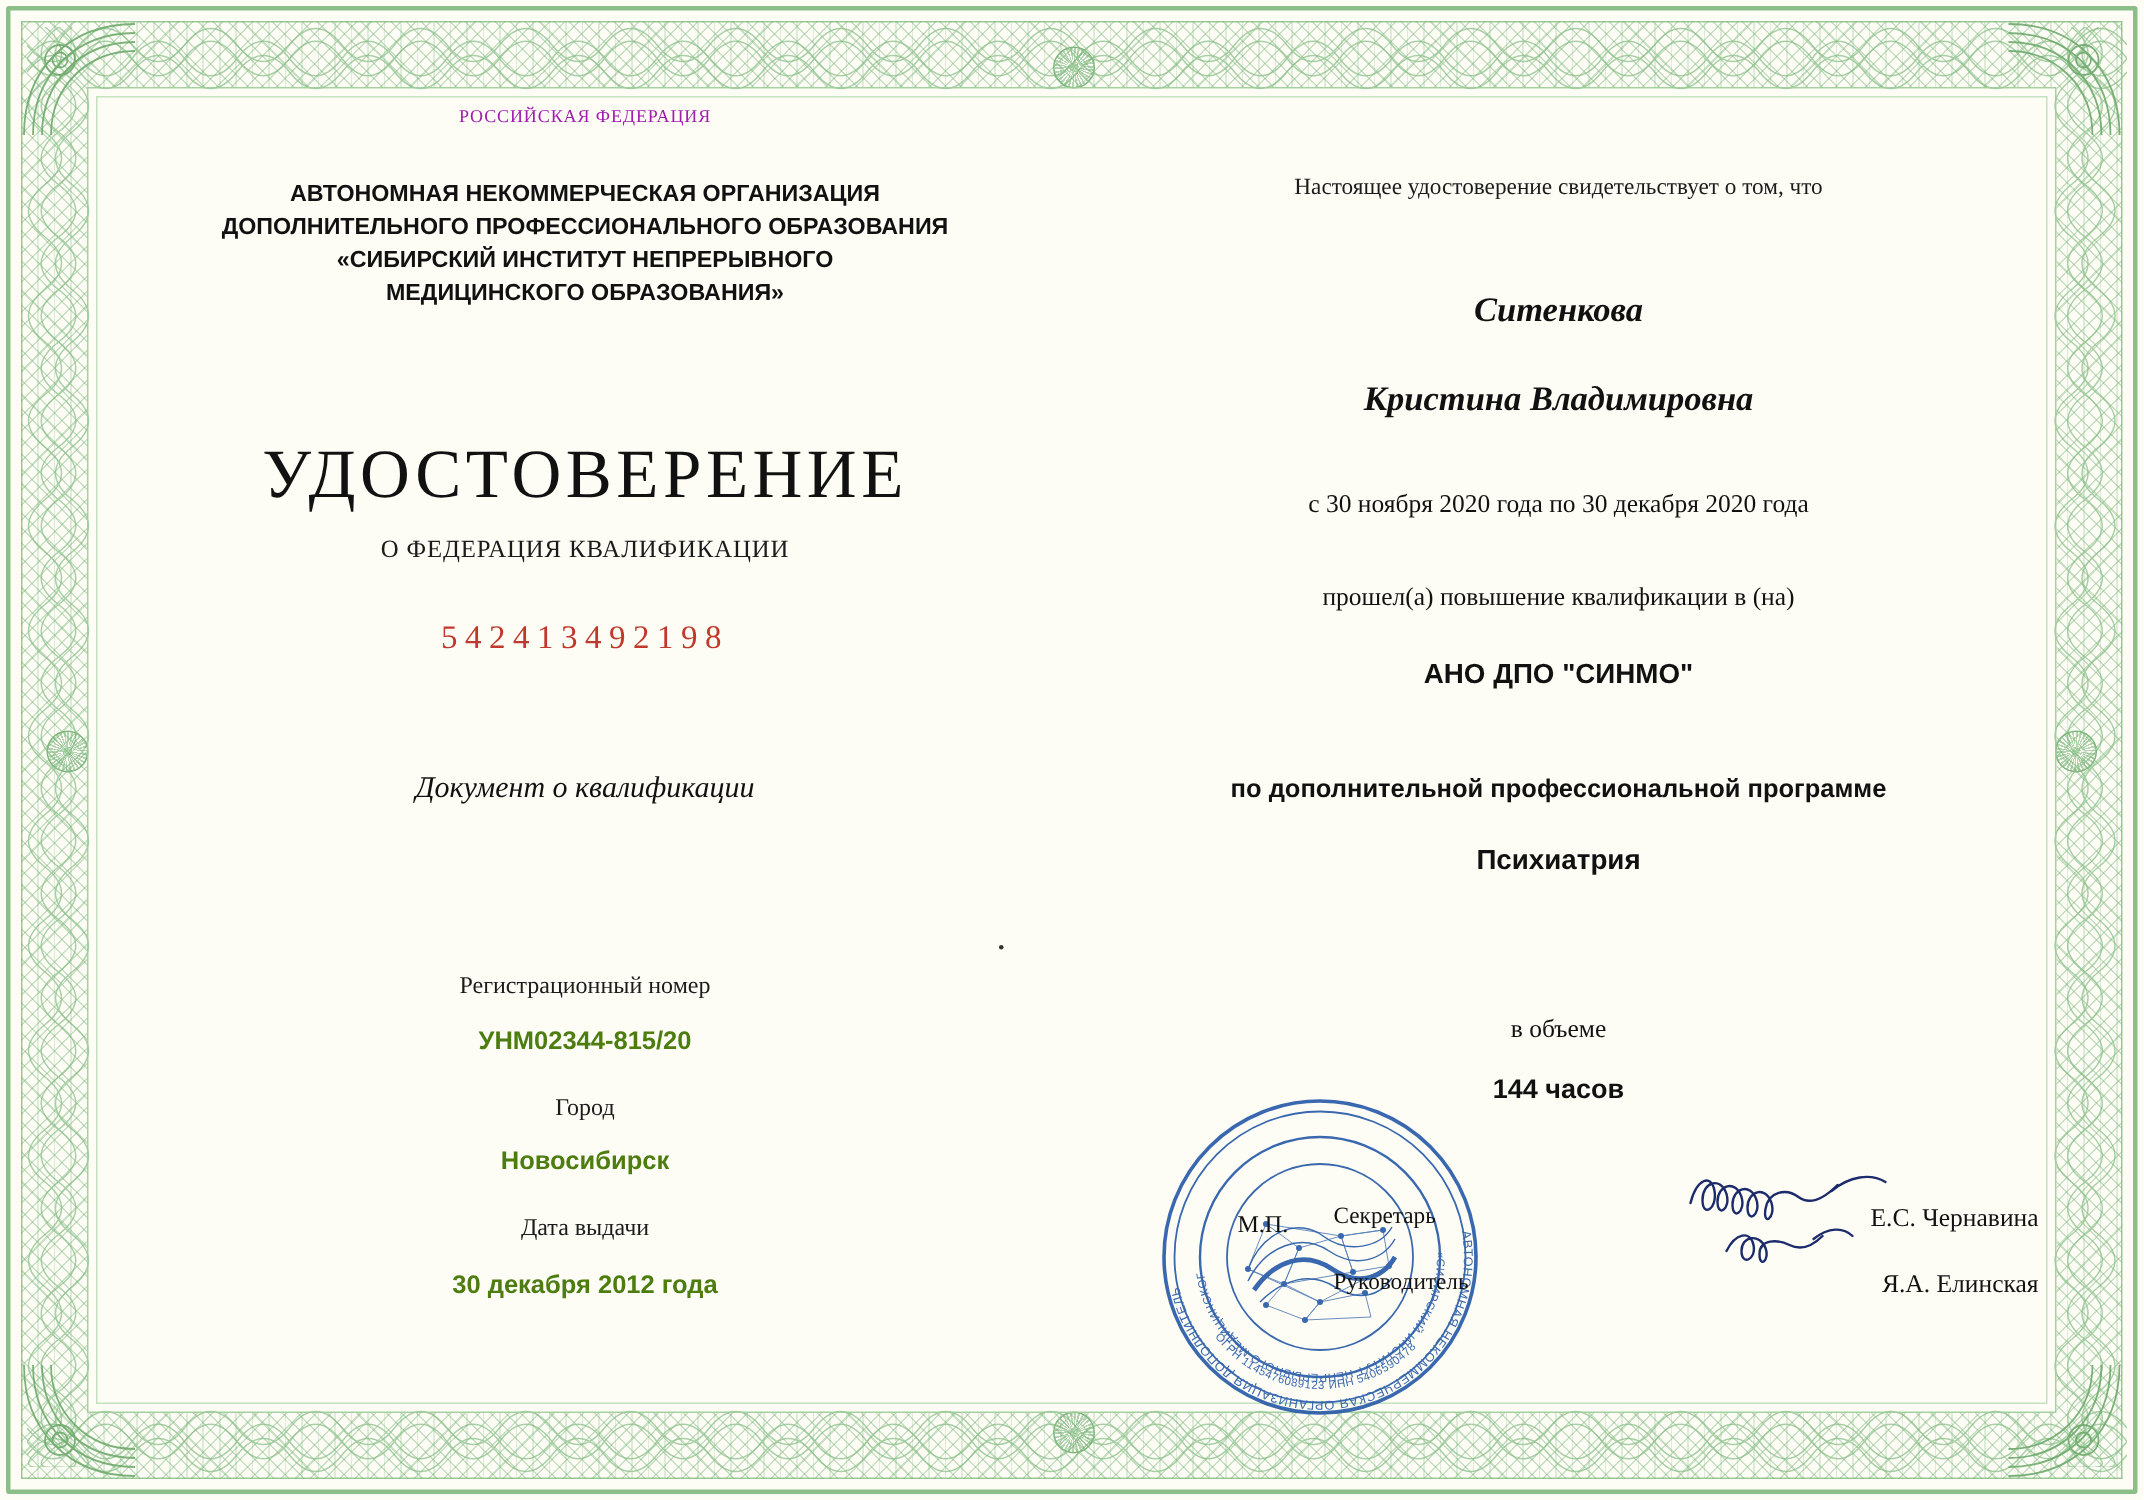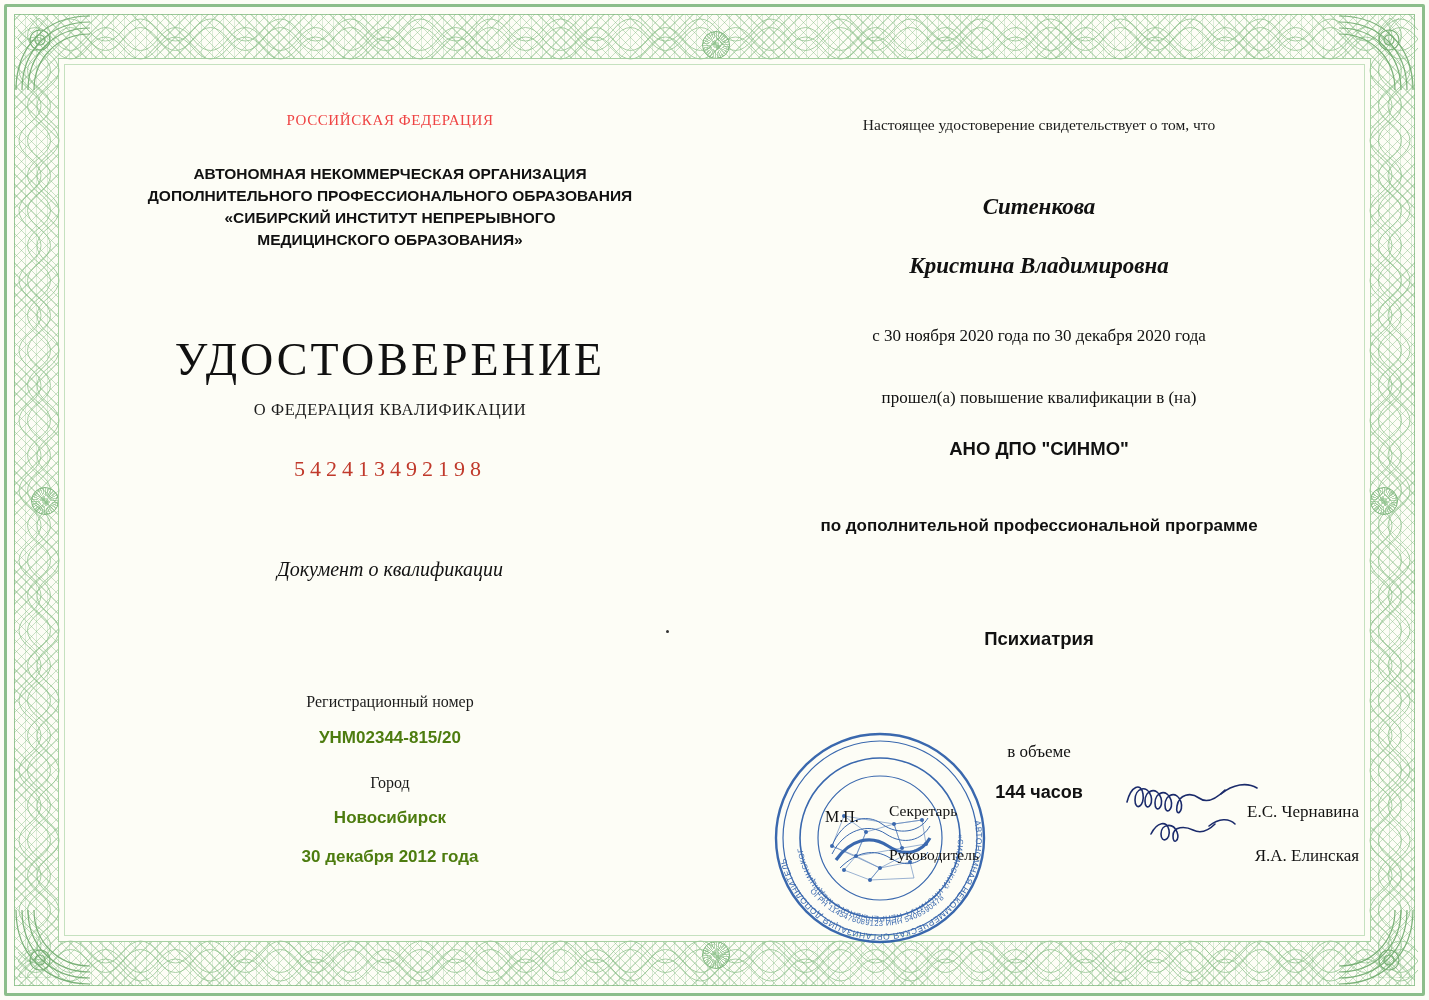--- a/index.html
+++ b/index.html
@@ -125,24 +125,23 @@
   }
   .col-right {
     position: absolute;
     right: 0;
     top: 0;
     width: 640px;
     text-align: center;
   }
 
   .country {
-    margin-top: 42px;
-    font-size: 15px;
+    font-size: 12px;
     letter-spacing: .6px;
-    color: #ef4444;
+    color: #a21caf;
   }
   .org {
     margin-top: 34px;
     font-family: "Liberation Sans", sans-serif;
     font-weight: bold;
     font-size: 15.5px;
     line-height: 1.42;
     color: #111;
   }
   .title {
@@ -236,21 +235,21 @@
     color: #111;
   }
   .program-label {
     margin-top: 56px;
     font-family: "Liberation Sans", sans-serif;
     font-weight: bold;
     font-size: 17px;
     color: #111;
   }
   .program-name {
-    margin-top: 92px;
+    margin-top: 26px;
     font-family: "Liberation Sans", sans-serif;
     font-weight: bold;
     font-size: 18.5px;
     color: #111;
   }
   .volume-label {
     margin-top: 92px;
     font-size: 17px;
     color: #111;
   }
@@ -426,20 +425,21 @@
       <div class="blank-number">542413492198</div>
 
       <div class="doc-kind">Документ о квалификации</div>
 
       <div class="field-label reg-label">Регистрационный номер</div>
       <div class="field-value reg-value">УНМ02344-815/20</div>
 
       <div class="field-label city-label">Город</div>
       <div class="field-value city-value">Новосибирск</div>
 
+      <div class="field-label date-label">Дата выдачи</div>
       <div class="field-value date-value">30 декабря 2012 года</div>
     </div>
 
     <div class="dot-mark"></div>
 
     <div class="col-right">
       <div class="certifies">Настоящее удостоверение свидетельствует о том, что</div>
       <div class="surname">Ситенкова</div>
       <div class="firstname">Кристина Владимировна</div>
       <div class="period">с 30 ноября 2020 года по 30 декабря 2020 года</div>

